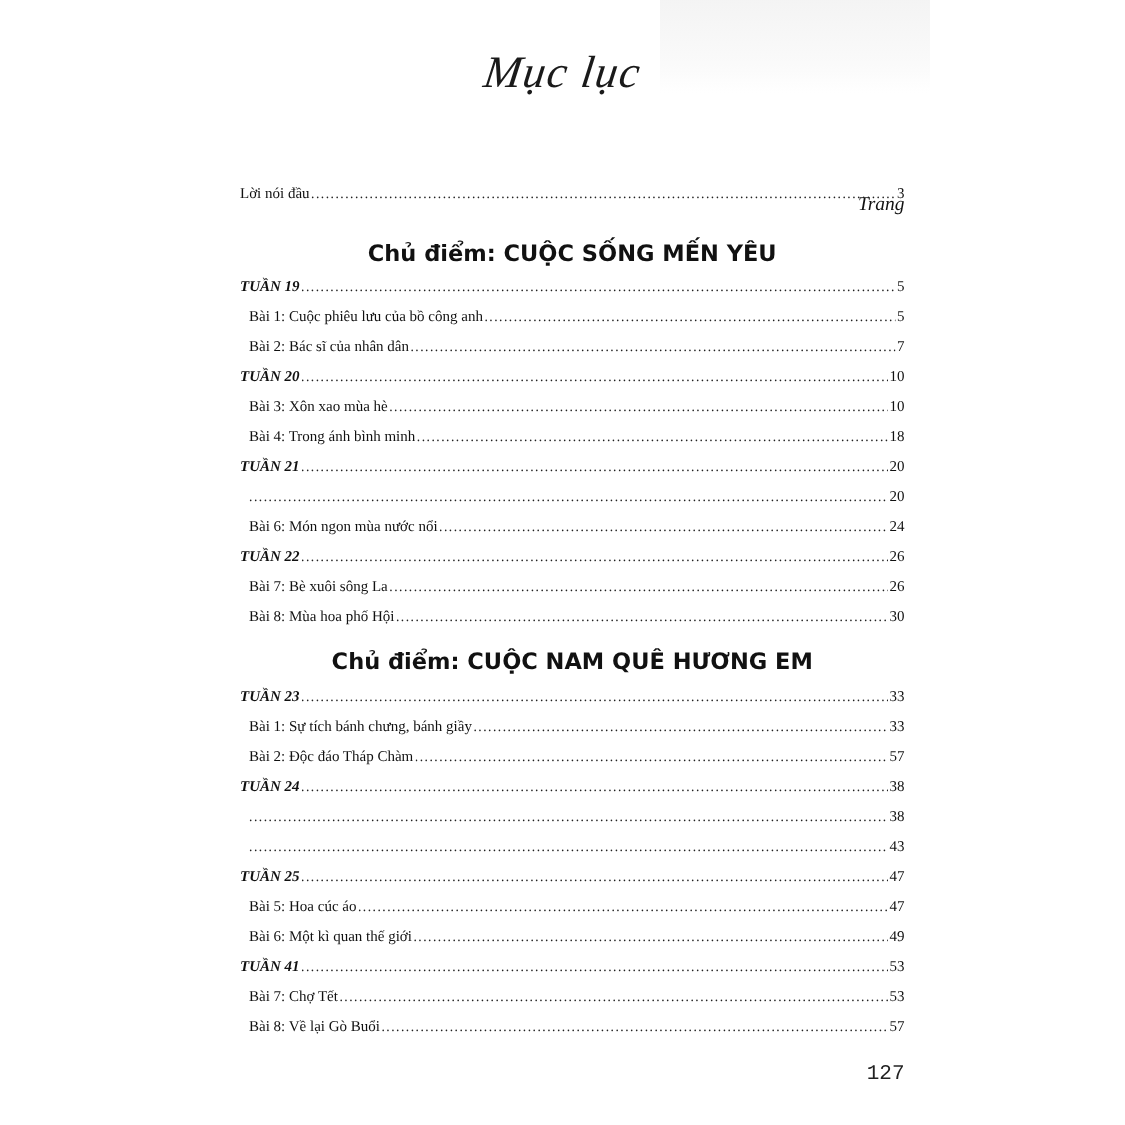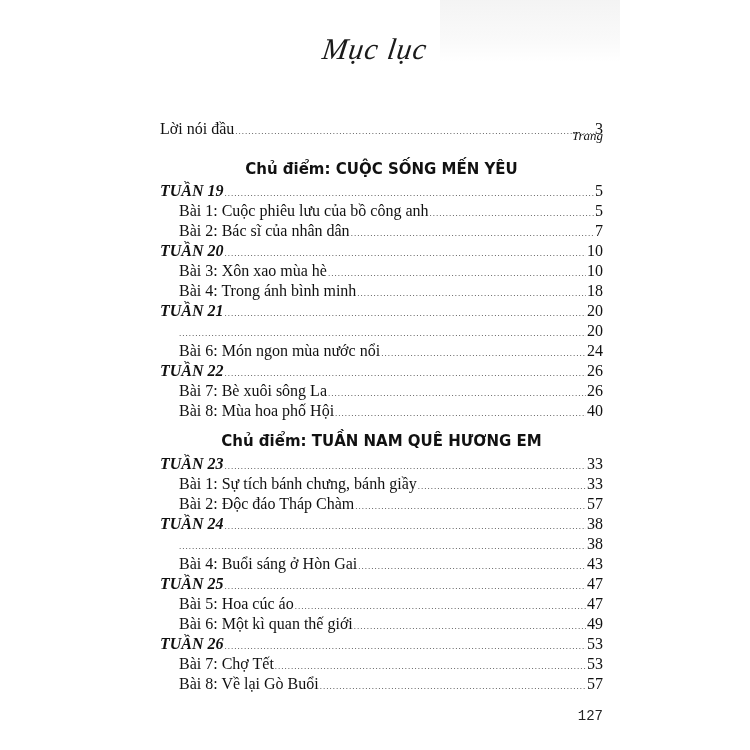--- a/index.html
+++ b/index.html
@@ -25,24 +25,24 @@
   .trang {
     position: absolute; right: 147px; top: 88px;
     font-style: italic; font-size: 13px;
     font-family: "Liberation Serif", serif;
     margin-top: 40px;
   }
   .toc { position: absolute; left: 160px; width: 443px; top: 0; }
   .row {
     position: absolute; left: 0; right: 0; height: 18px;
     display: flex; align-items: baseline;
-    font-size: 16px; line-height: 18px;
+    font-size: 10px; line-height: 18px;
     font-family: "Liberation Serif", serif;
   }
-  .row.sub { left: 19px; }
+  .row.sub { left: 6px; }
   .row .label { white-space: nowrap; padding-right: 1px; }
   .row.week .label { font-weight: bold; font-style: italic; }
   .row .dots {
     flex: 1; overflow: hidden; white-space: nowrap; min-width: 10px;
     font-size: 9px; letter-spacing: 1px; color: #222;
   }
   .row .dots::after {
     content: "........................................................................................................................................................................................................................";
   }
   .row .page { white-space: nowrap; padding-left: 1px; }
@@ -123,24 +123,24 @@
       <span class="page">26</span>
     </div>
   <div class="row sub" style="top:382px">
       <span class="label">Bài 7: Bè xuôi sông La</span>
       <span class="dots"></span>
       <span class="page">26</span>
     </div>
   <div class="row sub" style="top:402px">
       <span class="label">Bài 8: Mùa hoa phố Hội</span>
       <span class="dots"></span>
-      <span class="page">40</span>
-    </div>
-
-  <div class="section" style="top:432px">Chủ điểm: TUẦN NAM QUÊ HƯƠNG EM</div>
+      <span class="page">30</span>
+    </div>
+
+  <div class="section" style="top:432px">Chủ điểm: CUỘC NAM QUÊ HƯƠNG EM</div>
 
   <div class="row week" style="top:455px">
       <span class="label">TUẦN 23</span>
       <span class="dots"></span>
       <span class="page">33</span>
     </div>
   <div class="row sub" style="top:475px">
       <span class="label">Bài 1: Sự tích bánh chưng, bánh giầy</span>
       <span class="dots"></span>
       <span class="page">33</span>
@@ -153,41 +153,40 @@
   <div class="row week" style="top:515px">
       <span class="label">TUẦN 24</span>
       <span class="dots"></span>
       <span class="page">38</span>
     </div>
   <div class="row sub" style="top:535px">
       <span class="dots"></span>
       <span class="page">38</span>
     </div>
   <div class="row sub" style="top:555px">
-      <span class="label">Bài 4: Buổi sáng ở Hòn Gai</span>
       <span class="dots"></span>
       <span class="page">43</span>
     </div>
   <div class="row week" style="top:575px">
       <span class="label">TUẦN 25</span>
       <span class="dots"></span>
       <span class="page">47</span>
     </div>
   <div class="row sub" style="top:595px">
       <span class="label">Bài 5: Hoa cúc áo</span>
       <span class="dots"></span>
       <span class="page">47</span>
     </div>
   <div class="row sub" style="top:615px">
       <span class="label">Bài 6: Một kì quan thế giới</span>
       <span class="dots"></span>
       <span class="page">49</span>
     </div>
   <div class="row week" style="top:635px">
-      <span class="label">TUẦN 26</span>
+      <span class="label">TUẦN 41</span>
       <span class="dots"></span>
       <span class="page">53</span>
     </div>
   <div class="row sub" style="top:655px">
       <span class="label">Bài 7: Chợ Tết</span>
       <span class="dots"></span>
       <span class="page">53</span>
     </div>
   <div class="row sub" style="top:675px">
       <span class="label">Bài 8: Về lại Gò Buổi</span>

